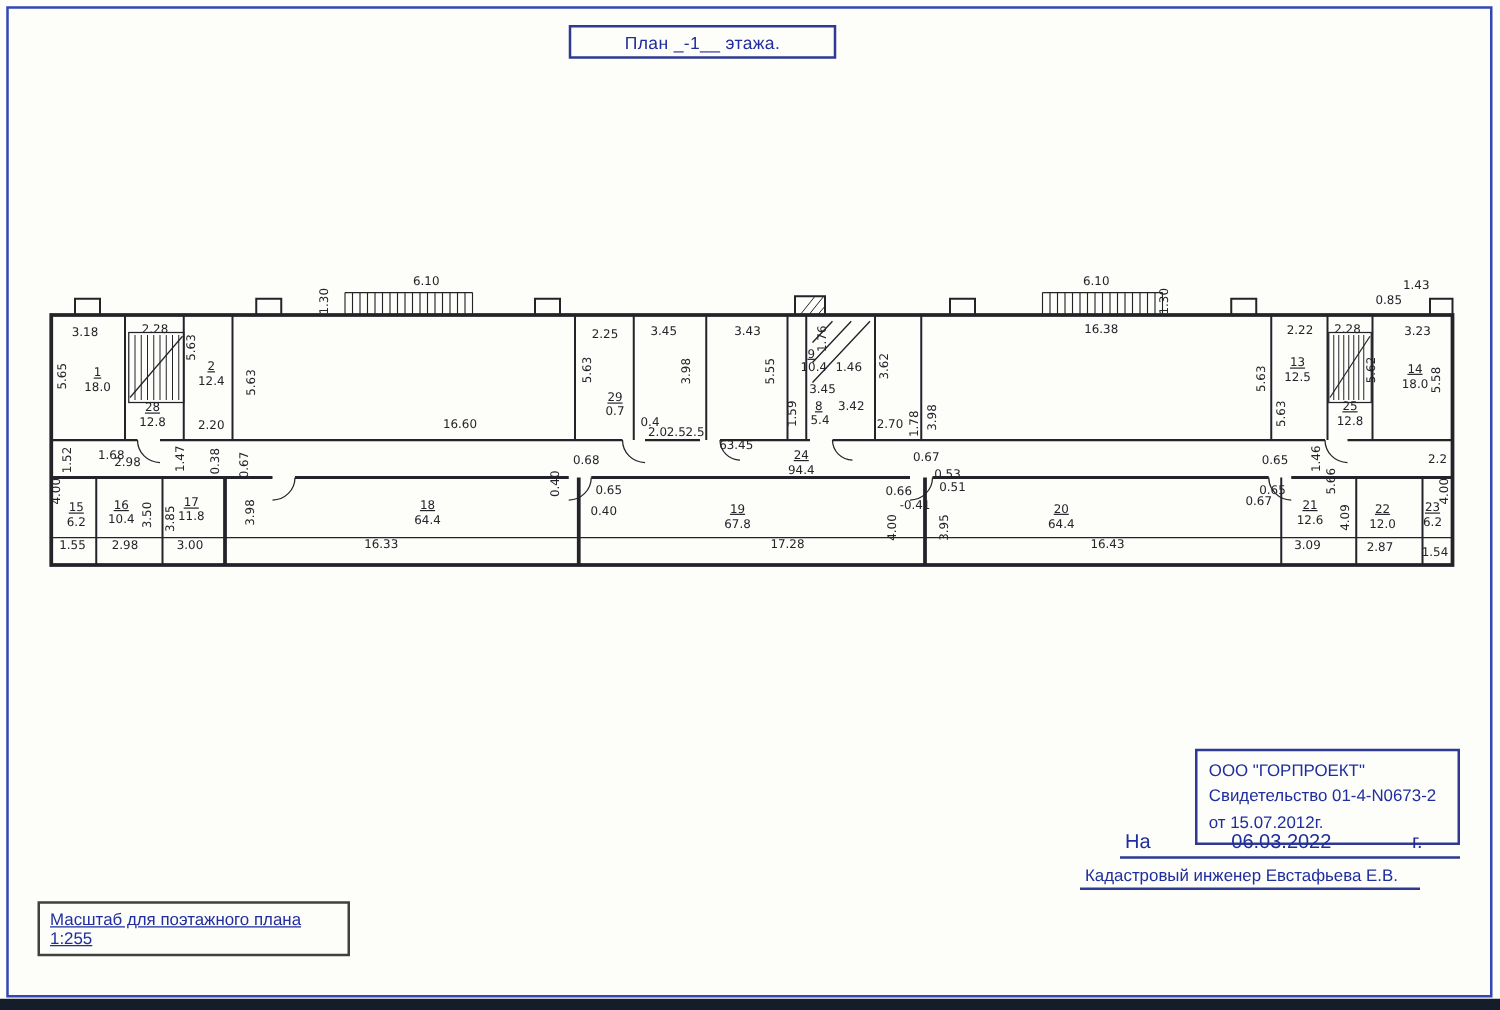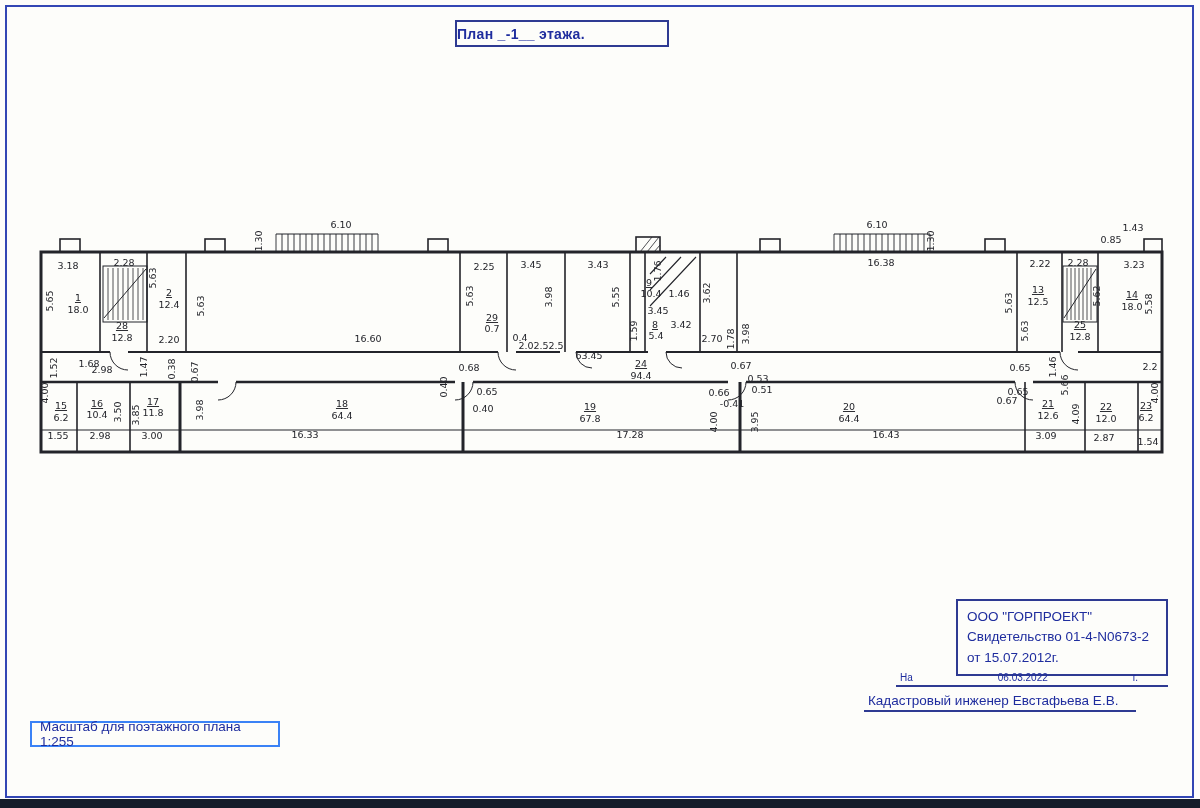--- a/index.html
+++ b/index.html
@@ -3,41 +3,41 @@
 <meta charset="utf-8">
 <style>
   html,body{margin:0;padding:0;background:#e8e8e4;}
   .page{position:relative;width:1200px;height:808px;background:#fdfdfa;
         font-family:"Liberation Sans",sans-serif;overflow:hidden;margin:0 auto;}
   .frame{position:absolute;left:5px;top:5px;right:6px;bottom:10px;
          border:2px solid #3346b4;pointer-events:none;}
   .bottom-bar{position:absolute;left:0;right:0;bottom:0;height:9px;background:#151d2b;}
   .title-box{position:absolute;left:455px;top:20px;width:214px;height:27px;
              border:2px solid #2e3a92;box-sizing:border-box;display:flex;
-             align-items:center;justify-content:flex-start;color:#1f2d9e;
-             font-weight:bold;font-size:14px;letter-spacing:.3px;}
+             align-items:center;justify-content:center;color:#1f2d9e;
+             font-weight:normal;font-size:14px;letter-spacing:.3px;}
   .address{position:absolute;left:0;top:76px;width:1070px;text-align:center;
            color:#1f2d9e;font-weight:bold;font-size:15px;}
   svg.plan{position:absolute;left:0;top:0;width:1200px;height:808px;}
   .plan-label{font-family:"DejaVu Sans",sans-serif;font-size:9.5px;fill:#23242a;
               text-anchor:middle;}
   .room-num{text-decoration:underline;}
   .org-box{position:absolute;left:956px;top:599px;width:212px;box-sizing:border-box;
            border:2px solid #2e3a92;padding:6px 9px;color:#1f2d9e;font-size:13.5px;
            line-height:1.5;}
   .date-row{position:absolute;left:896px;top:666px;width:272px;height:21px;
-            border-bottom:2px solid #2e3a92;color:#1f2d9e;font-size:10px;
+            border-bottom:2px solid #2e3a92;color:#1f2d9e;font-size:16px;
             display:flex;justify-content:space-between;align-items:flex-end;
             box-sizing:border-box;padding:0 30px 2px 4px;}
   .engineer-row{position:absolute;left:864px;top:691px;width:272px;height:21px;
             border-bottom:2px solid #2e3a92;color:#1f2d9e;font-size:13.5px;
             box-sizing:border-box;padding:2px 0 0 4px;}
-  .scale-box{position:absolute;left:30px;top:721px;width:250px;height:26px;
-             border:2px solid #3b82f6;box-sizing:border-box;display:flex;
-             align-items:center;padding-left:8px;color:#1f2d9e;font-size:13.5px;}
+  .scale-box{position:absolute;left:30px;top:721px;width:250px;height:44px;
+             border:2px solid #404040;box-sizing:border-box;display:flex;
+             align-items:center;padding-left:8px;color:#1f2d9e;font-size:13.5px;text-decoration:underline;}
 </style>
 </head>
 <body>
 
 <div class="page">
 
   <div class="frame"></div>
 
   <div class="title-box">
     <span>План _-1__ этажа.</span>

